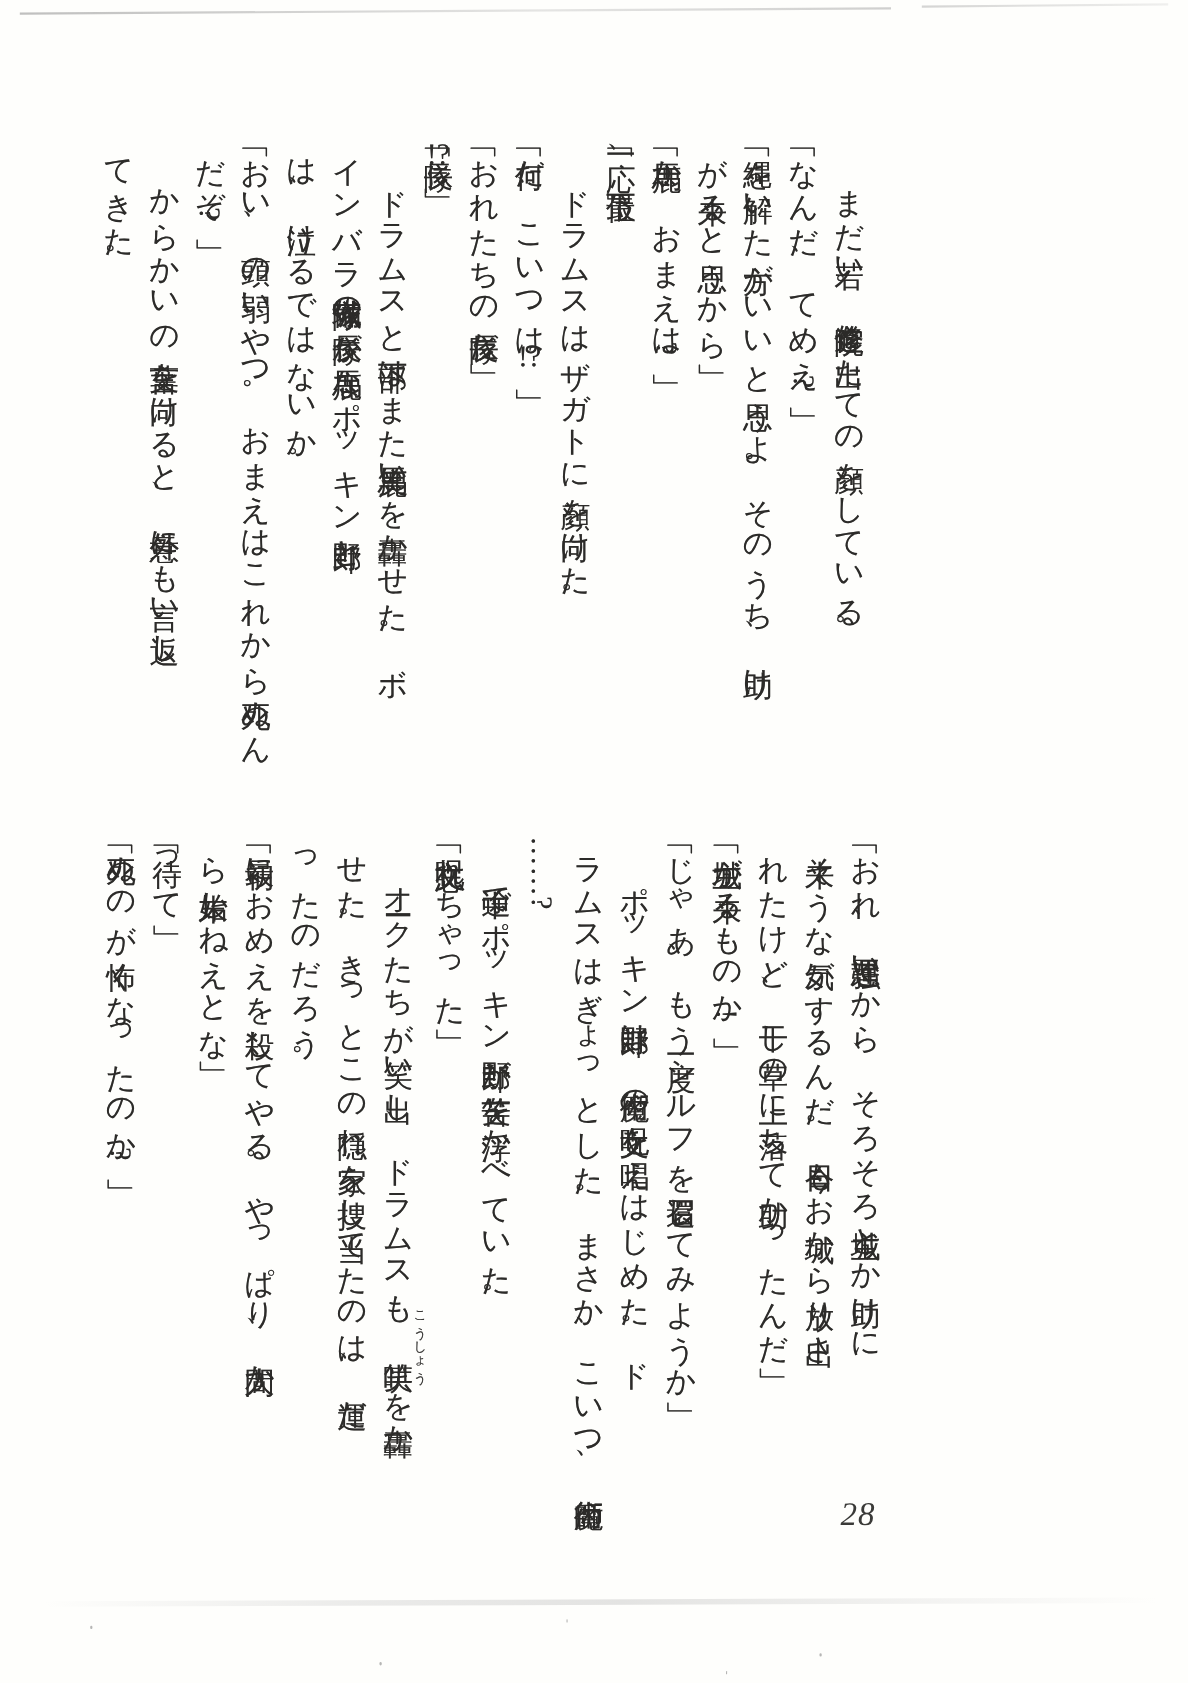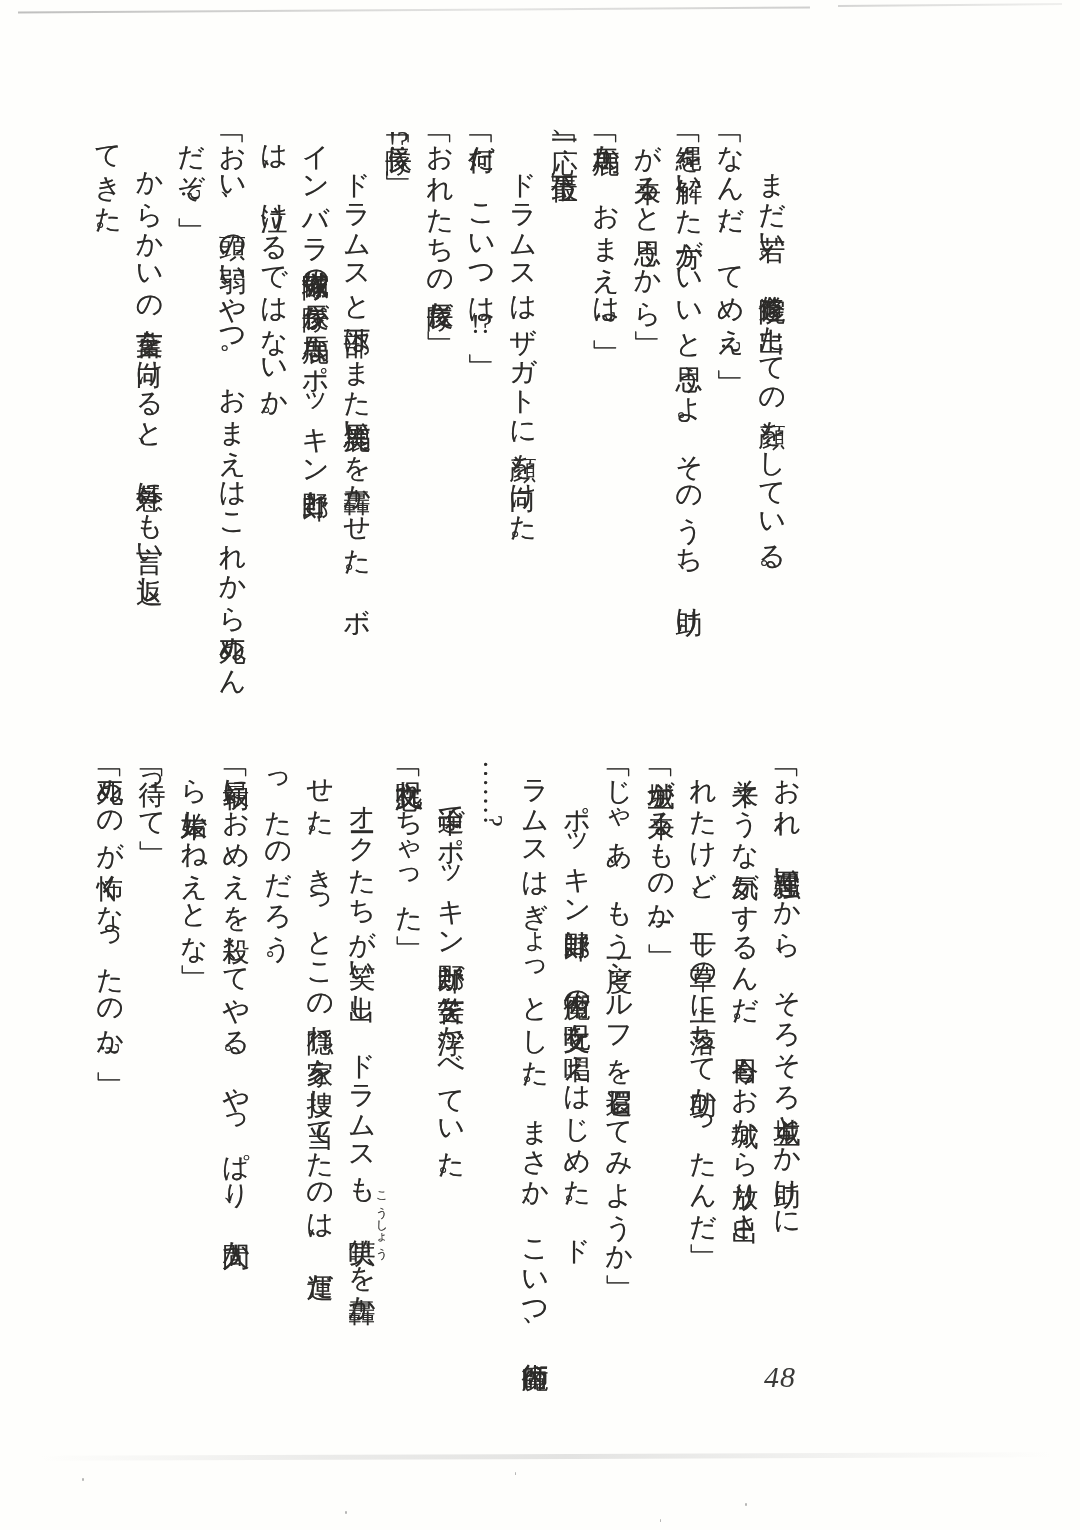--- a/index.html
+++ b/index.html
@@ -103,21 +103,21 @@
       <div class="line">「呪文忘れちゃった」</div>
       <div class="line indent">オークたちが笑い出し、ドラムスも<ruby>哄笑<rt>こうしょう</rt></ruby>を轟か</div>
       <div class="line">せた。きっとこの隠れ家を捜し当てたのは、運だ</div>
       <div class="line">ったのだろう。</div>
       <div class="line">「最初におめえを殺してやる。やっぱり、人間か</div>
       <div class="line">ら始末しねえとな」</div>
       <div class="line">「待って」</div>
       <div class="line">「死ぬのが怖くなったのか?」</div>
     </div>
 
-  <div class="page-number">48</div>
+  <div class="page-number">28</div>
 
   <div class="artifact scan-smudge"></div>
   <div class="artifact speck s1"></div>
   <div class="artifact speck s2"></div>
   <div class="artifact speck s3"></div>
   <div class="artifact speck s4"></div>
   <div class="artifact speck s5"></div>
 </div>
 
 </body></html>

